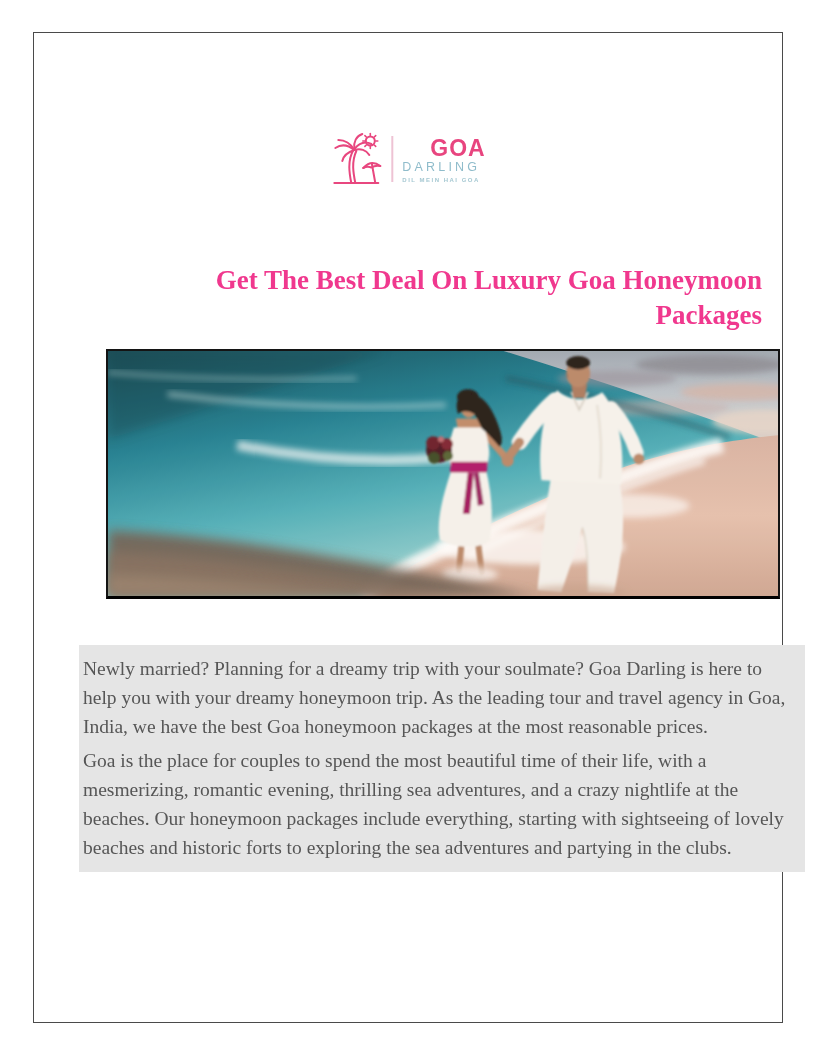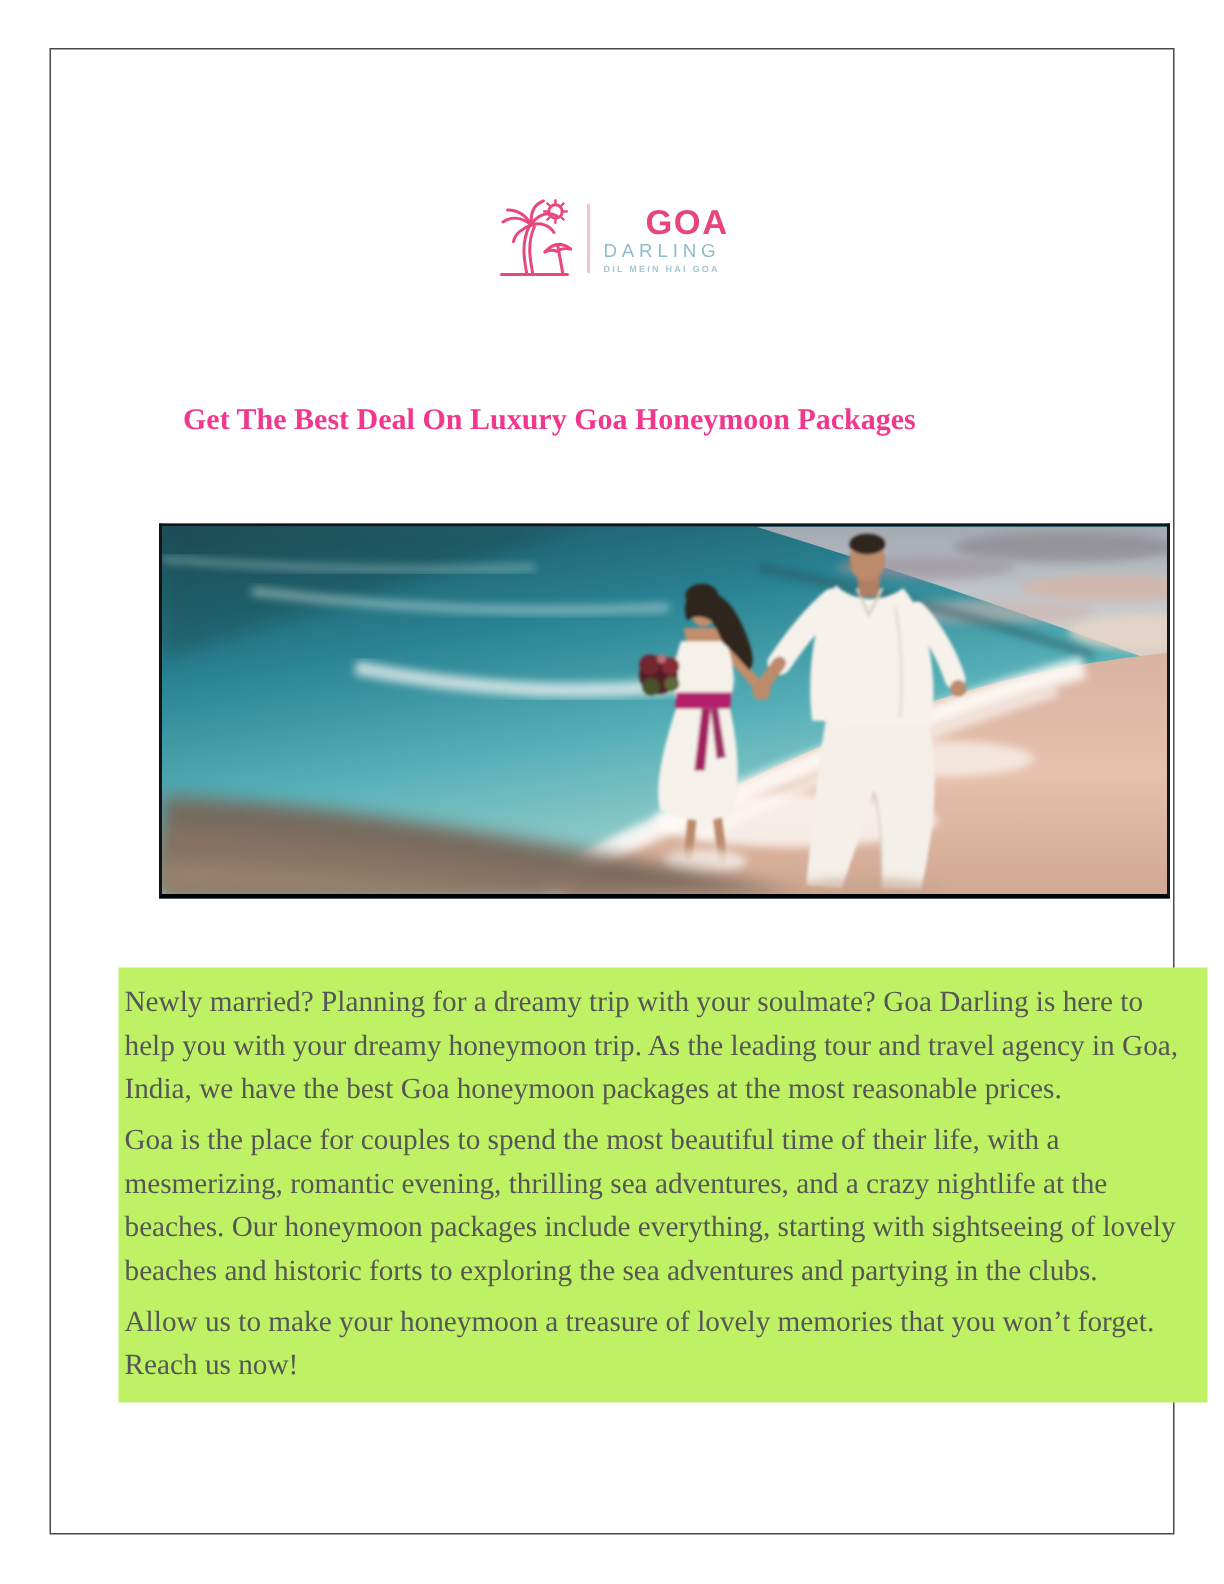--- a/index.html
+++ b/index.html
@@ -23,37 +23,37 @@
   }
   .logo-icon svg { display:block; }
   .logo-divider { width:2px; height:46px; background:#eec3d4; }
   .logo-text { display:flex; flex-direction:column; font-family:"Liberation Sans", sans-serif; }
   .brand-goa { font-size:23px; font-weight:bold; letter-spacing:1px; color:#E8457F; line-height:24px;margin-left:28px; }
   .brand-darling { font-size:12.5px; letter-spacing:3.2px; color:#8FBCCB; line-height:15px; font-weight:normal; }
   .brand-tagline { font-size:6px; letter-spacing:1.5px; color:#A5C8D2; margin-top:2px; font-weight:bold; }
   
   .page-title {
     position:absolute; top:230px; left:88px; width:640px;
-    text-align:left;
+    text-align:right;
     font-family:"Liberation Serif", serif;
-    font-weight:bold; font-size:20px; line-height:35px;
+    font-weight:bold; font-size:27px; line-height:35px;
     color:#F0388E;
   }
   
   .photo {
     position:absolute; left:72px; top:316px;
     width:674px; height:250px;
     border:2px solid #141414; border-bottom:3px solid #000;
     overflow:hidden; background:#2a8fa0;
   }
   .photo svg { display:block; width:100%; height:100%; }
   
   .content {
     position:absolute; left:45px; top:612px; width:726px;
-    background:#bef264;
+    background:#e5e5e5;
     padding:9px 6px 10px 4px;
   }
   .content p {
     font-size:19.5px; line-height:29px; color:#565656;
     margin:0 0 5px 0;
   }
   .content p:last-child { margin-bottom:0; }
   .content a.pkg-link {
     color:#D12E76; font-weight:bold; text-decoration:none; cursor:pointer;
   }
@@ -224,16 +224,15 @@
       <path d="M0,205 C100,208 220,228 360,250 L0,250 Z" fill="#857060" opacity="0.85" filter="url(#b6)"></path>
       <path d="M0,228 C90,230 180,242 260,250 L0,250 Z" fill="#9C8672" opacity="0.7" filter="url(#b6)"></path>
 
       <rect x="0" y="0" width="674" height="250" fill="#F2B98A" opacity="0.06"></rect>
     </svg>
   </div>
 
   <div class="content">
     <p>Newly married? Planning for a dreamy trip with your soulmate? Goa Darling is here to help you with your dreamy honeymoon trip. As the leading tour and travel agency in Goa, India, we have the best Goa honeymoon packages at the most reasonable prices.</p>
     <p>Goa is the place for couples to spend the most beautiful time of their life, with a mesmerizing, romantic evening, thrilling sea adventures, and a crazy nightlife at the beaches. Our honeymoon packages include everything, starting with sightseeing of lovely beaches and historic forts to exploring the sea adventures and partying in the clubs.</p>
-    <p>Allow us to make your honeymoon a treasure of lovely memories that you won’t forget. Reach us now!</p>
   </div>
 
 </div>
 
 </body></html>

